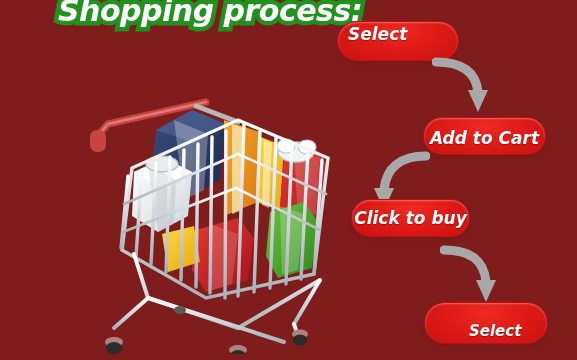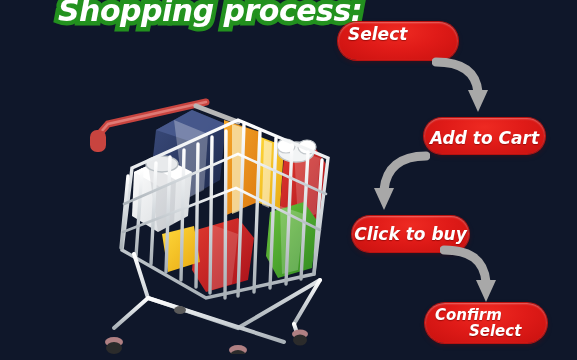--- a/index.html
+++ b/index.html
@@ -4,21 +4,21 @@
 <style>
   html, body {
     margin: 0;
     padding: 0;
     background: #ffffff;
   }
   #page {
     position: relative;
     width: 577px;
     height: 360px;
-    background: #0f172a;
+    background: #7f1d1d;
     overflow: hidden;
     font-family: "Liberation Sans", sans-serif;
   }
 
   
   #title-wrap {
     position: absolute;
     left: 58px;
     top: -12px;
     width: 280px;
@@ -82,21 +82,21 @@
 
   
   #btn-add-to-cart { left: 424px; top: 118px; width: 121px; height: 36px; }
   #btn-add-to-cart .ln1 {
     left: 0; top: 0; width: 100%; height: 40px;
     display: flex; align-items: center; justify-content: center;
     font-size: 17px;
   }
 
   
-  #btn-click-to-buy { left: 352px; top: 216px; width: 117px; height: 36px; }
+  #btn-click-to-buy { left: 352px; top: 200px; width: 117px; height: 36px; }
   #btn-click-to-buy .ln1 {
     left: 0; top: 0; width: 100%; height: 36px;
     display: flex; align-items: center; justify-content: center;
     font-size: 17px;
   }
 
   
   #btn-confirm-payment { left: 425px; top: 303px; width: 122px; height: 40px; }
   #btn-confirm-payment .ln1 { left: 10px; top: 3px;  font-size: 15px; }
   #btn-confirm-payment .ln2 { left: 44px; top: 19px; font-size: 15px; }
@@ -271,17 +271,16 @@
   </div>
 
   <div class="arrow" id="arrow-3">
     <svg viewBox="0 0 62 62" xmlns="http://www.w3.org/2000/svg">
       <path d="M4 6 C30 6 44 16 46 38" stroke="#a8a8a8" stroke-width="9" fill="none" stroke-linecap="round"></path>
       <polygon points="36,36 56,36 46,58" fill="#a8a8a8"></polygon>
     </svg>
   </div>
 
   <div class="pill" id="btn-confirm-payment">
-    <span class="ln ln1">Confirm</span>
     <span class="ln ln2">Select</span>
   </div>
 
 </div>
 
 </body></html>

